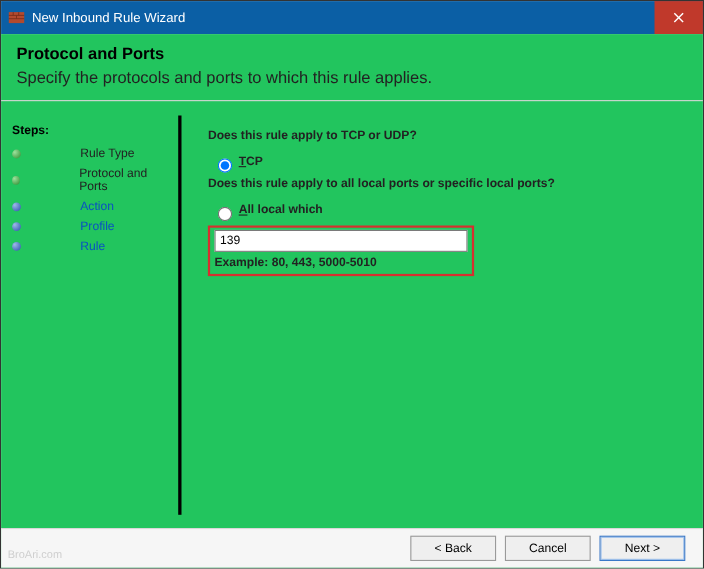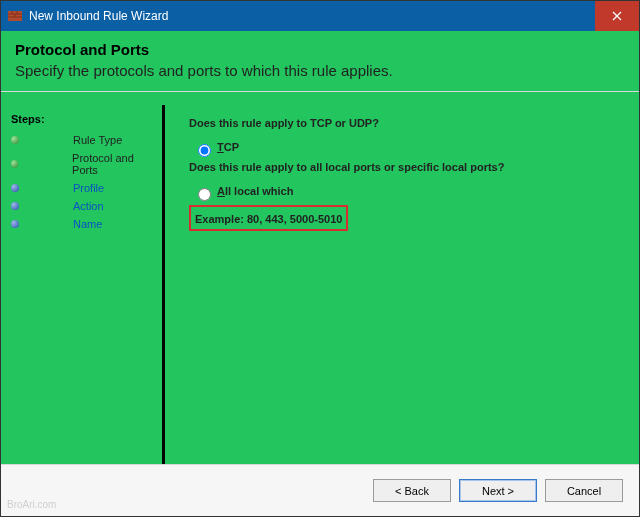--- a/index.html
+++ b/index.html
@@ -53,21 +53,21 @@
   .port-left { width: 154px; }
   .port-right { flex: 1; }
   .red-box { border: 2px solid #d72f2f; padding: 2px 4px 4px 4px; display: inline-block; }
   .port-input {
     width: 230px; height: 20px; font-size: 11px; padding: 1px 4px;
     border: 1px solid #7a7a7a; background: #fff;
   }
   .example { font-size: 11px; color: #222; margin-top: 4px; font-weight: bold; }
   .underline-first::first-letter { text-decoration: underline; }
   .button-row {
-    position: absolute; bottom: 0; left: 0; right: 0; height: 52px;
+    position: absolute; bottom: 0; left: 0; right: 0; height: 36px;
     border-top: 1px solid #d8d8d8;
     display: flex; align-items: center; justify-content: flex-end;
     padding-right: 16px; gap: 8px; background: #f6f6f6;
   }
   .wiz-btn {
     min-width: 78px; height: 23px; font-size: 11px;
     background: #efefef; border: 1px solid #9a9a9a;
     cursor: default; padding: 0 10px;
   }
   .wiz-btn.default { border: 1px solid #3a78c8; box-shadow: inset 0 0 0 1px #a8c6ec; }
@@ -117,29 +117,29 @@
         <div class="step-item step-green">
           <span class="step-bullet"></span>
           <span class="step-label">Rule Type</span>
         </div>
         <div class="step-item step-green">
           <span class="step-bullet"></span>
           <span class="step-label">Protocol and Ports</span>
         </div>
         <div class="step-item step-blue">
           <span class="step-bullet"></span>
+          <span class="step-label">Action</span>
+        </div>
+        <div class="step-item step-blue">
+          <span class="step-bullet"></span>
           <span class="step-label">Profile</span>
         </div>
         <div class="step-item step-blue">
           <span class="step-bullet"></span>
-          <span class="step-label">Action</span>
-        </div>
-        <div class="step-item step-blue">
-          <span class="step-bullet"></span>
-          <span class="step-label">Name</span>
+          <span class="step-label">Rule</span>
         </div>
       </div>
 
       <div class="main-pane">
         <div class="question">Does this rule apply to TCP or UDP?</div>
 
         <div class="radio-row bold">
           <input type="radio" name="proto" checked="" style="">
           <label class="underline-first">TCP</label>
         </div>
@@ -149,30 +149,31 @@
 
           <div class="ports-lines">
             <div class="radio-row bold">
               <input type="radio" name="ports" style="">
               <label class="underline-first">All local which</label>
             </div>
 
             <div class="port-row">
               <div class="port-right">
                 <div class="red-box">
+                  <input class="port-input" type="text" value="139" style="">
                   <div class="example">Example: 80, 443, 5000-5010</div>
                 </div>
               </div>
             </div>
           </div>
         </div>
       </div>
     </div>
 
     <div class="button-row">
       <button class="wiz-btn">&lt; Back</button>
+      <button class="wiz-btn">Cancel</button>
       <button class="wiz-btn default">Next &gt;</button>
-      <button class="wiz-btn">Cancel</button>
     </div>
   </div>
 
   <div class="watermark">BroAri.com</div>
 </div>
 
 </body></html>

